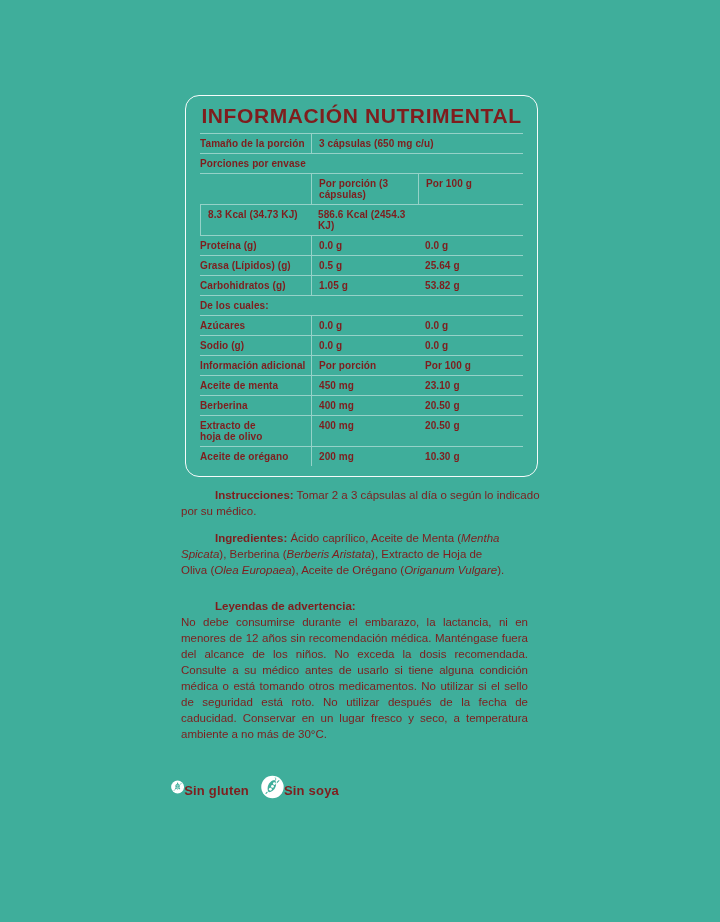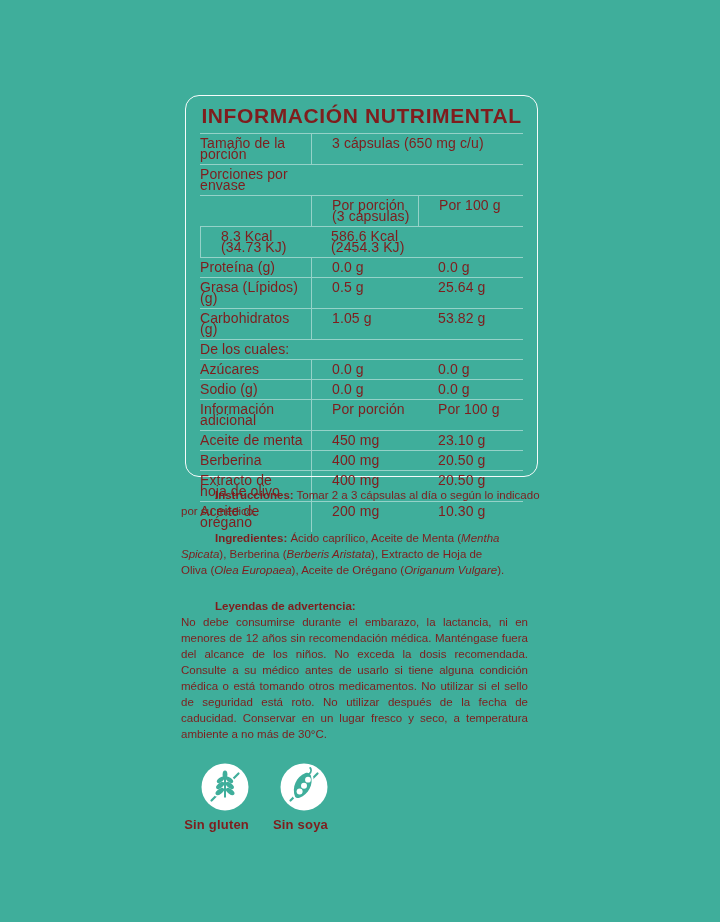--- a/index.html
+++ b/index.html
@@ -32,47 +32,47 @@
     white-space:nowrap;
   }
   .t-body{margin:0 14px;}
   .t-row{
     display:grid;
     grid-template-columns:111px 107px 1fr;
     border-top:1px solid var(--line);
   }
   .t-row.full{grid-template-columns:1fr;}
   .cell{
-    font-size:14px;line-height:11px;font-weight:normal;
+    font-size:10px;line-height:11px;font-weight:bold;
     padding:4px 4px 4px 0;
     white-space:pre-line;
     letter-spacing:.1px;
   }
-  .cell.val{padding-left:20px;}
+  .cell.val{padding-left:7px;}
   .cell.wide{grid-column:2/4;}
   .vdiv{border-left:1px solid var(--line);}
   
   .text-block{
     position:absolute;left:181px;width:362px;
     font-size:11.5px;line-height:16px;
   }
   .text-block b{font-weight:bold;padding-left:34px;}
   .instructions{top:487px;}
   .ingredients{top:530px;width:330px;}
   .warnings{top:598px;width:347px;}
   .warnings .body{text-align:justify;}
   .it{font-style:italic;}
   
   .badge{
     position:absolute;top:763px;
     width:78px;
-    display:flex;flex-direction:column;align-items:flex-end;
+    display:flex;flex-direction:row;align-items:center;
   }
   .badge-gluten{left:171px;}
-  .badge-soy{left:250px;}
+  .badge-soy{left:261px;}
   .badge svg{display:block;}
   .badge .blabel{
     margin-top:6px;
     font-size:13px;font-weight:bold;letter-spacing:.2px;
     white-space:nowrap;
   }
 </style>
 </head>
 <body>
 

